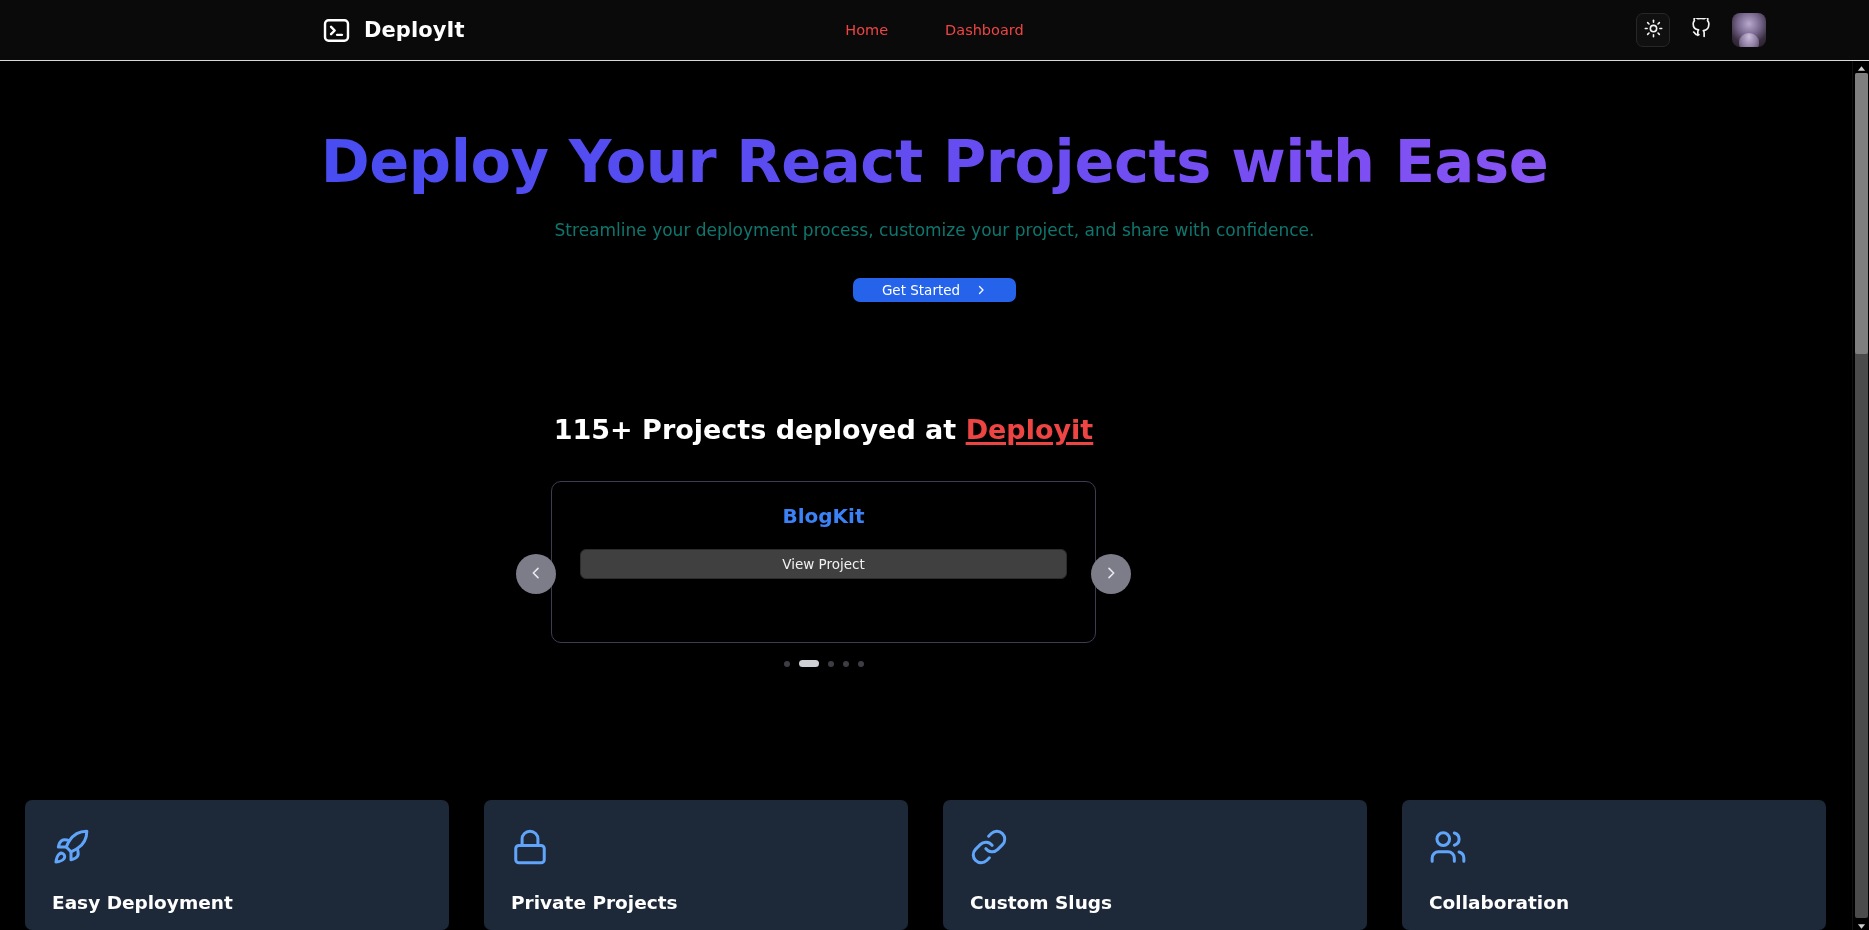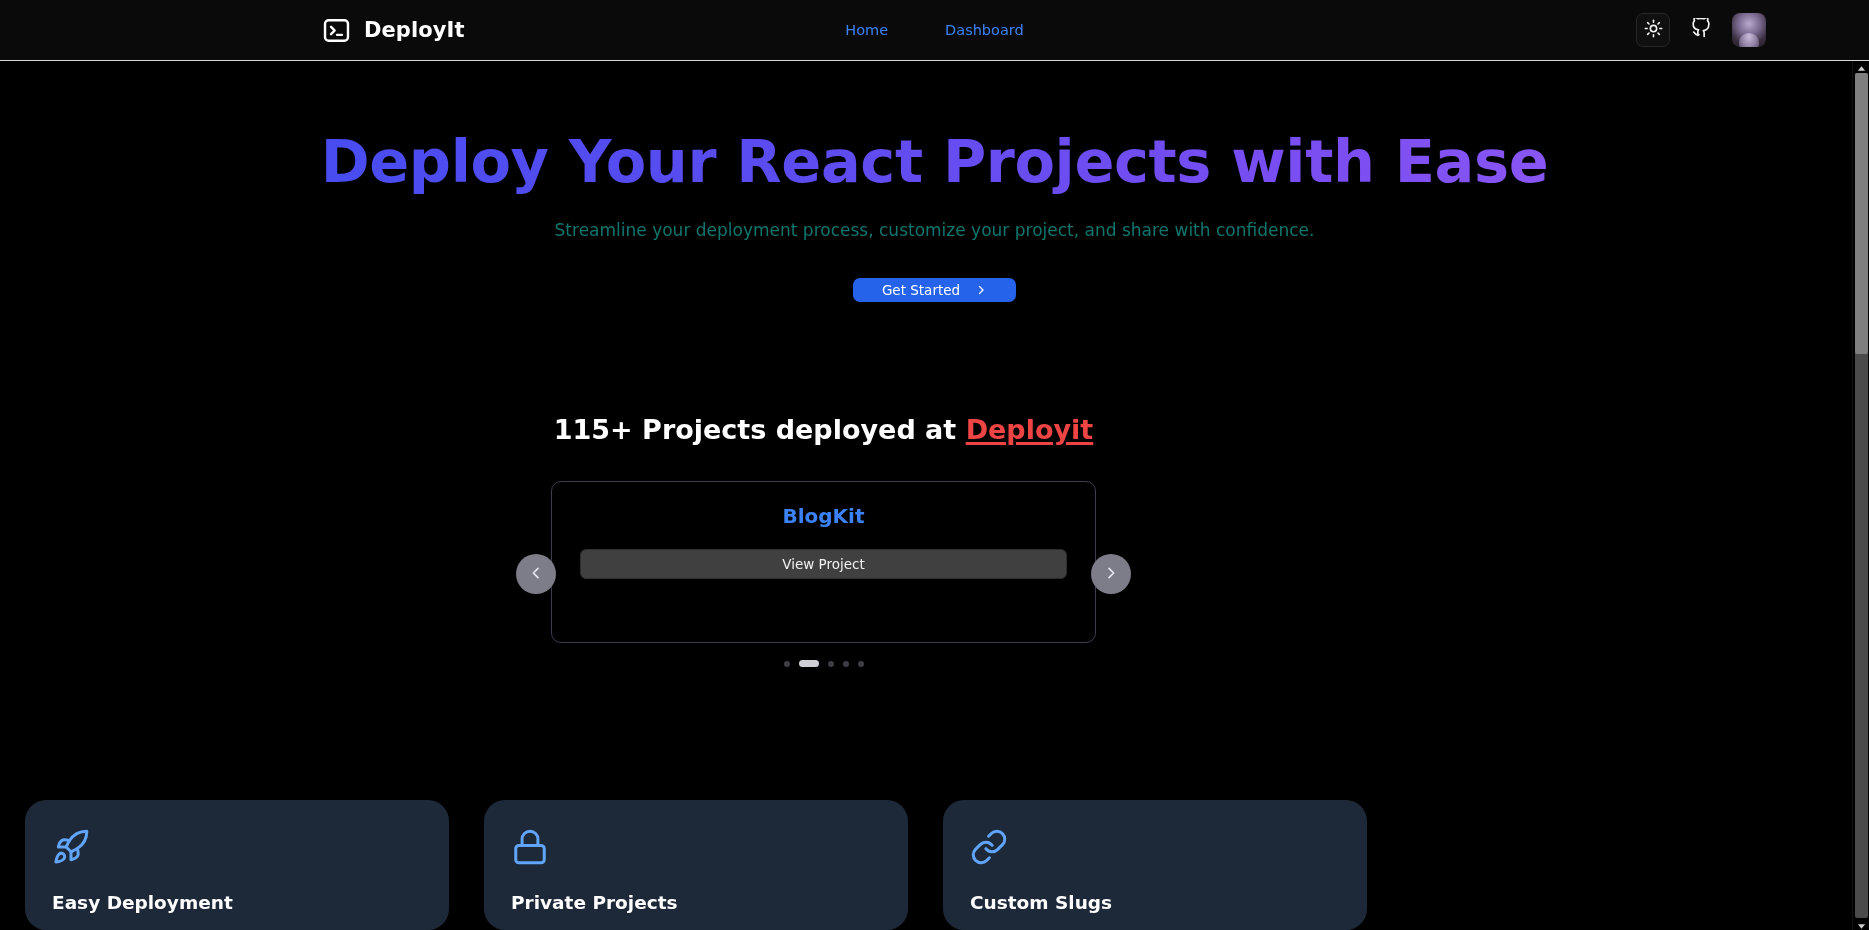--- a/index.html
+++ b/index.html
@@ -52,21 +52,21 @@
   }
 
   .nav {
     position: absolute;
     left: 0; right: 0;
     display: flex;
     justify-content: center;
     gap: 57px;
   }
   .nav a {
-    color: #3b82f6;
+    color: #ef4444;
     font-size: 14.5px;
     text-decoration: none;
     cursor: pointer;
   }
 
   .header-right {
     position: absolute;
     right: 103px;
     display: flex;
     align-items: center;
@@ -244,21 +244,21 @@
     left: 25px;
     top: 800px;
     width: 1819px;
     display: flex;
     gap: 35px;
   }
   .feature {
     width: 424px;
     height: 130px;
     background: #1d2939;
-    border-radius: 21px;
+    border-radius: 7px;
     padding: 28px 27px 0;
   }
   .feature-icon { display: block; }
   .feature-title {
     margin-top: 22px;
     color: #ffffff;
     font-size: 18.5px;
     font-weight: 700;
   }
 
@@ -428,20 +428,31 @@
     <div class="feature">
       <span class="feature-icon">
         <svg width="38" height="38" viewBox="0 0 24 24" fill="none" stroke="#60a5fa" stroke-width="1.9" stroke-linecap="round" stroke-linejoin="round">
           <path d="M10 13a5 5 0 0 0 7.54.54l3-3a5 5 0 0 0-7.07-7.07l-1.72 1.71"></path>
           <path d="M14 11a5 5 0 0 0-7.54-.54l-3 3a5 5 0 0 0 7.07 7.07l1.71-1.71"></path>
         </svg>
       </span>
       <div class="feature-title">Custom Slugs</div>
     </div>
 
+    <div class="feature">
+      <span class="feature-icon">
+        <svg width="38" height="38" viewBox="0 0 24 24" fill="none" stroke="#60a5fa" stroke-width="1.9" stroke-linecap="round" stroke-linejoin="round">
+          <path d="M16 21v-2a4 4 0 0 0-4-4H6a4 4 0 0 0-4 4v2"></path>
+          <circle cx="9" cy="7" r="4"></circle>
+          <path d="M22 21v-2a4 4 0 0 0-3-3.87"></path>
+          <path d="M16 3.13a4 4 0 0 1 0 7.75"></path>
+        </svg>
+      </span>
+      <div class="feature-title">Collaboration</div>
+    </div>
   </section>
 
   <div class="scrollbar">
     <div class="scroll-arrow-top">
       <span>
         <svg width="9" height="7" viewBox="0 0 10 7">
             <polygon points="5,1 9,6 1,6" fill="#cfcfcf"></polygon>
           </svg>
       </span>
     </div>

